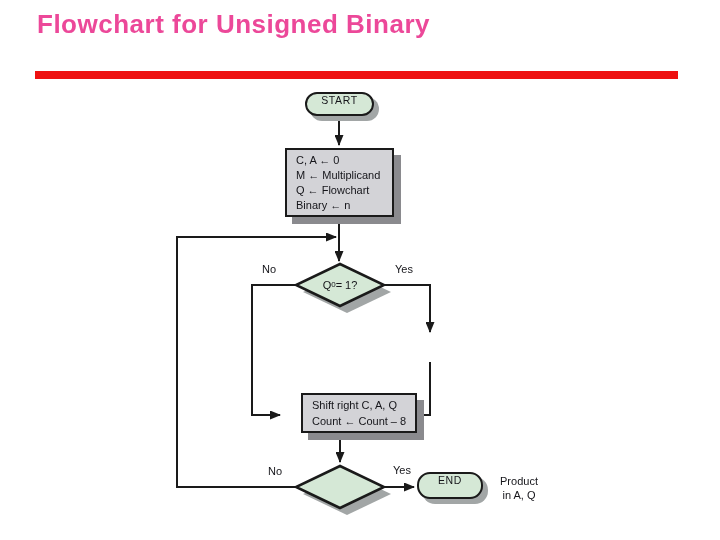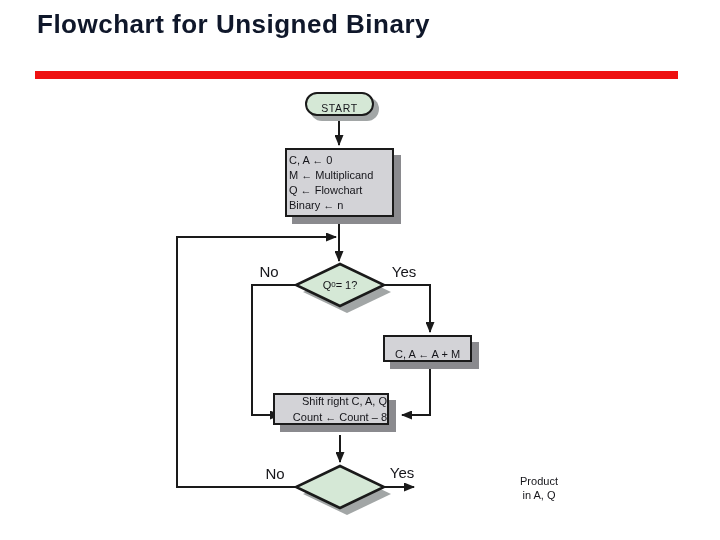--- a/index.html
+++ b/index.html
@@ -3,57 +3,57 @@
 <meta charset="utf-8">
 <style>
   html,body { margin:0; padding:0; background:#ffffff; }
   .slide {
     position:relative; width:720px; height:540px; background:#ffffff;
     font-family:"Liberation Sans", sans-serif; color:#111; overflow:hidden;
   }
   .title {
     position:absolute; left:37px; top:8px;
     font-size:26px; font-weight:bold; line-height:32px;
-    letter-spacing:0.5px; color:#0f172a;
+    letter-spacing:0.5px; color:#ec4899;
   }
   .accent-rule {
     position:absolute; left:35px; top:71px; width:643px; height:8px;
     background:var(--accent-rule,#ee1111);
   }
   svg.connectors { position:absolute; left:0; top:0; }
   .cline { fill:none; stroke:var(--line,#1a1a1a); stroke-width:2; }
   .diamond { fill:var(--decision-fill,#d5e8d6); stroke:var(--line,#1a1a1a); stroke-width:2.5; }
   .diamond-shadow { fill:var(--shadow,#a2a6a6); stroke:none; }
   .arrowhead { fill:var(--line,#1a1a1a); }
 
   .node {
     position:absolute; box-sizing:border-box;
     border:2px solid var(--line,#1a1a1a);
-    display:flex; align-items:flex-end; justify-content:center;
+    display:flex; align-items:flex-start; justify-content:center;
     font-size:11px; color:#15151a;
   }
   .terminal {
     background:var(--terminal-fill,#d5e8d6); border-radius:13px;
     box-shadow:5px 5px 0 var(--shadow,#a2a6a6);
     font-size:10.5px; letter-spacing:0.6px; font-weight:500;
   }
   .process {
     background:var(--process-fill,#d3d3d7);
     box-shadow:7px 7px 0 var(--process-shadow,#8a8a8e);
   }
-  .process.multiline { flex-direction:column; align-items:flex-start; justify-content:center; padding-left:2px; }
+  .process.multiline { flex-direction:column; align-items:flex-start; justify-content:center; padding-left:9px; }
   .process .pline { line-height:15px; white-space:nowrap; }
   .shift .pline { line-height:16px; }
   .dtext {
     position:absolute; display:flex; align-items:center; justify-content:center;
     font-size:11px; color:#15151a; white-space:nowrap;
   }
   .dtext sub { font-size:8px; line-height:1; }
   .branch-label {
-    position:absolute; font-size:15px; color:#15151a; text-align:center;
+    position:absolute; font-size:11px; color:#15151a; text-align:center;
   }
   .end-note {
     position:absolute; font-size:11px; line-height:14px; text-align:center; color:#15151a;
   }
 </style>
 </head>
 <body>
 
 <div class="slide">
 
@@ -96,31 +96,31 @@
   </div>
 
   <div class="dtext" style="left:296px; top:264px; width:88px; height:42px;">
     <span>Q</span>
       <sub>0</sub>
       <span> = 1?</span>
   </div>
   <div class="branch-label" style="left:252px; top:263px; width:34px;">No</div>
   <div class="branch-label" style="left:386px; top:263px; width:36px;">Yes</div>
 
-  <div class="node process" style="left:383px; top:335px; width:89px; height:27px;">
-    <span>C, A ← A + M</span>
-  </div>
 
-  <div class="node process multiline shift" style="left:273px; top:393px; width:116px; height:32px;align-items:flex-end;">
+  <div class="node process multiline shift" style="left:301px; top:393px; width:116px; height:40px;">
     <div class="pline">Shift right C, A, Q</div>
     <div class="pline">Count ← Count – 8</div>
   </div>
 
   <div class="branch-label" style="left:258px; top:465px; width:34px;">No</div>
   <div class="branch-label" style="left:384px; top:464px; width:36px;">Yes</div>
 
+  <div class="node terminal" style="left:417px; top:472px; width:66px; height:27px;">
+    <span>END</span>
+  </div>
 
-  <div class="end-note" style="left:510px; top:474px; width:58px;">
+  <div class="end-note" style="left:490px; top:474px; width:58px;">
     <div>Product</div>
     <div>in A, Q</div>
   </div>
 
 </div>
 
 </body></html>

